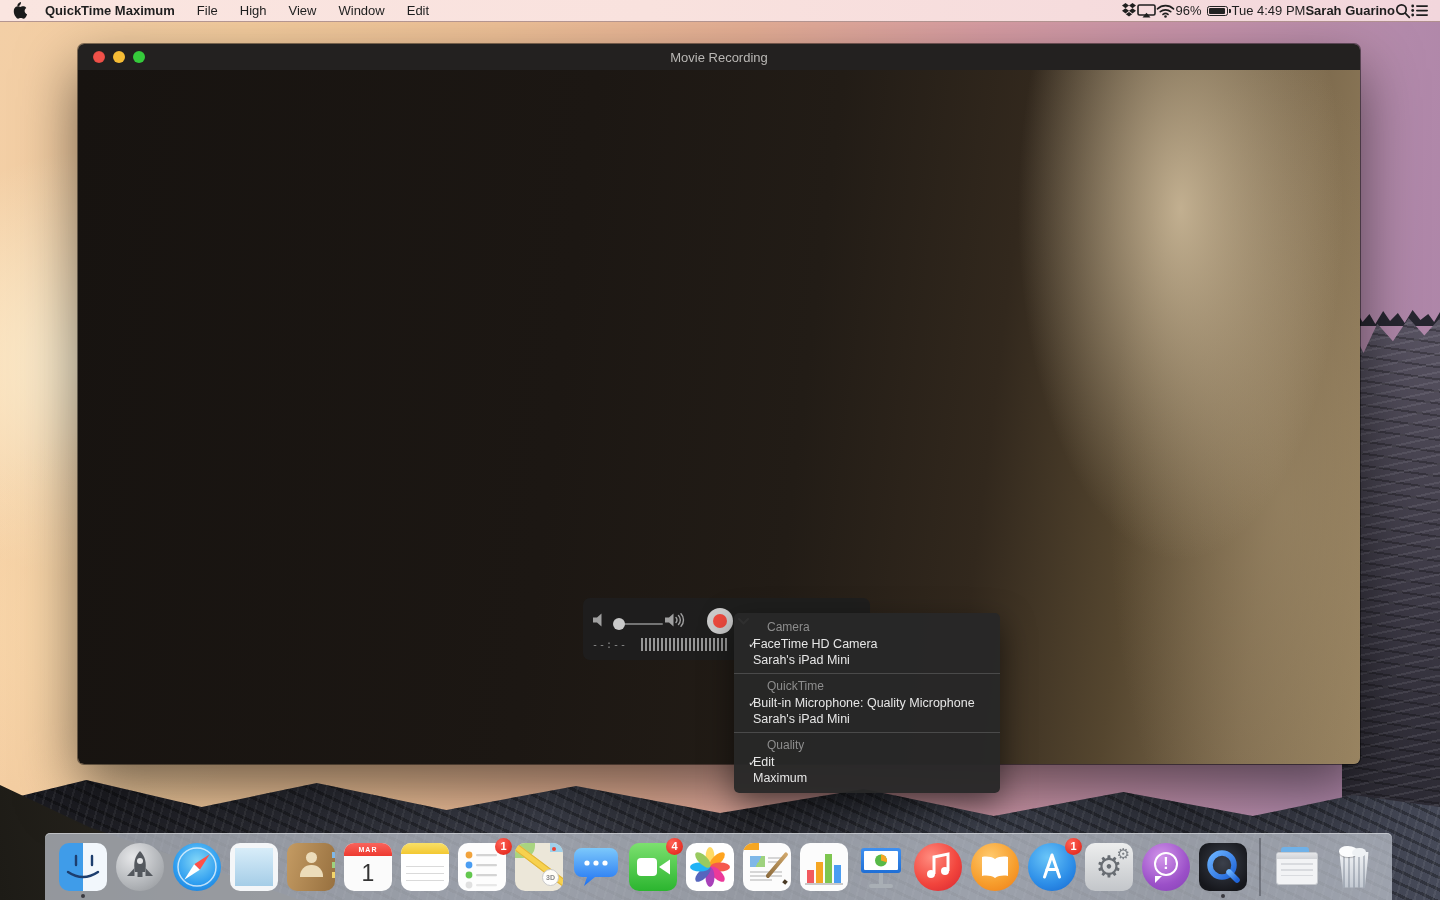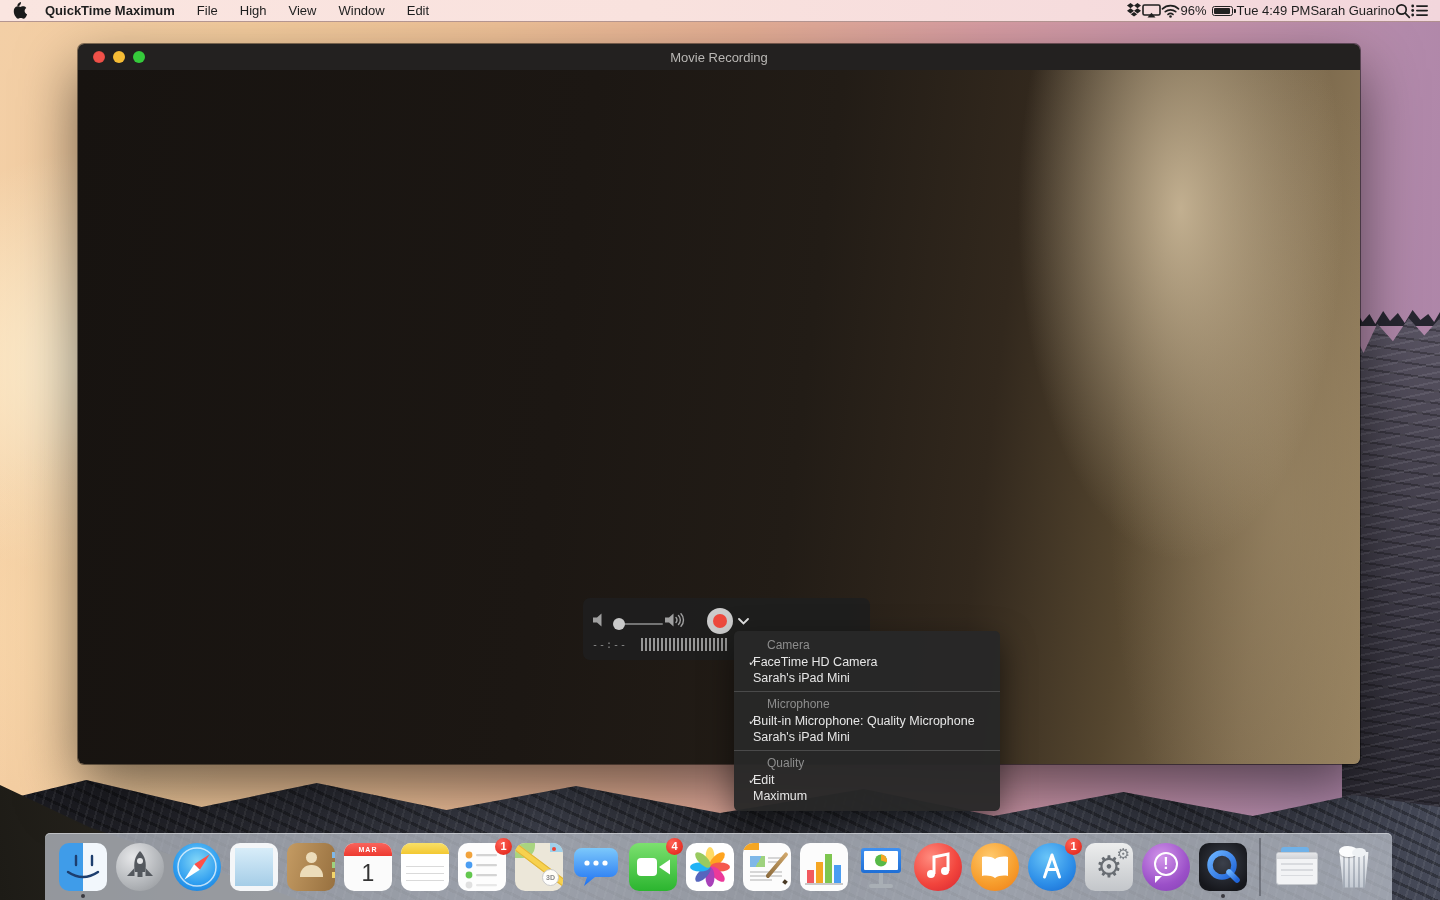--- a/index.html
+++ b/index.html
@@ -36,21 +36,21 @@
   .menubar { position:absolute; left:0; top:0; width:1440px; height:22px; z-index:90;
     background:linear-gradient(to right,#fae5e0 0%,#f9e2de 45%,#f6dcdd 75%,#f2d6dc 100%);
     border-bottom:1px solid rgba(122,85,80,.55);
     display:flex; align-items:center; justify-content:space-between; padding:0 12px;
     font-size:13px; color:#1e1e1e; }
   .mb-left, .mb-right { display:flex; align-items:center; height:100%; }
   .mb-left > * { margin-right:0; }
   .mb-app { font-weight:bold; margin:0 11px 0 18px; }
   .mb-item { padding:0 11px; }
   .mb-right > * { display:flex; align-items:center; }
-  .mb-user { font-weight:normal; }
+  .mb-user { font-weight:bold; }
   .mb-ico svg { display:block; }
   .batt { display:flex; align-items:center; }
   .batt-body { width:21px; height:10px; border:1.5px solid #222; border-radius:2.5px; position:relative; }
   .batt-body::after { content:""; position:absolute; left:1px; top:1px; bottom:1px; width:16px; background:#222; border-radius:1px; }
   .batt-tip { width:2px; height:4px; background:#222; border-radius:0 1px 1px 0; margin-left:1px; }
 
   
   .qt-window { position:absolute; left:78px; top:44px; width:1282px; height:720px;
     border-radius:6px; overflow:hidden; z-index:10;
     box-shadow:0 24px 60px rgba(0,0,0,.55), 0 0 0 1px rgba(0,0,0,.45); }
@@ -78,21 +78,21 @@
   .vol-knob { position:absolute; left:30px; top:20px; width:12px; height:12px; border-radius:50%; background:#c9c9c9; }
   .rec-btn { position:absolute; left:124px; top:10px; width:26px; height:26px; border-radius:50%; background:#cccccc; }
   .rec-btn::after { content:""; position:absolute; left:6px; top:6px; width:14px; height:14px; border-radius:50%; background:#ee4a3e; }
   .chev { position:absolute; left:155px; top:20px; }
   .rec-time { position:absolute; left:9px; top:41px; font-family:"DejaVu Sans Mono", monospace;
     font-size:10px; color:#8e8e8e; letter-spacing:1px; }
   .meter { position:absolute; left:58px; top:40px; width:88px; height:13px;
     background:repeating-linear-gradient(90deg,#979797 0 2px, transparent 2px 4px); }
 
   
-  .opts { position:absolute; left:734px; top:631px; width:266px; z-index:60;
+  .opts { position:absolute; left:734px; top:613px; width:266px; z-index:60;
     background:rgba(40,40,40,.96); border-radius:5px; padding:6px 0 7px;
     box-shadow:0 12px 32px rgba(0,0,0,.5); }
   .sec-h { height:17px; line-height:17px; padding-left:33px; font-size:12px; color:#8d8d8d; }
   .mi { height:16px; line-height:16px; display:flex; font-size:12.5px; color:#e6e6e6; }
   .mi .chk { width:19px; padding-left:14px; flex:none; font-size:11px; }
   .sep { height:1px; background:#4a4a4a; margin:5px 0 4px; }
 
   
   .dock { position:absolute; left:45px; right:48px; bottom:0; height:67px; z-index:80;
     background:rgba(193,198,208,.72); border-radius:5px 5px 0 0;
@@ -295,21 +295,21 @@
     <div class="sec-h">Camera</div>
     <div class="mi">
       <span class="chk">✓</span>
       <span>FaceTime HD Camera</span>
     </div>
     <div class="mi">
       <span class="chk"></span>
       <span>Sarah's iPad Mini</span>
     </div>
     <div class="sep"></div>
-    <div class="sec-h">Microphone</div>
+    <div class="sec-h">QuickTime</div>
     <div class="mi">
       <span class="chk">✓</span>
       <span>Built-in Microphone: Quality Microphone</span>
     </div>
     <div class="mi">
       <span class="chk"></span>
       <span>Sarah's iPad Mini</span>
     </div>
     <div class="sep"></div>
     <div class="sec-h">Quality</div>

